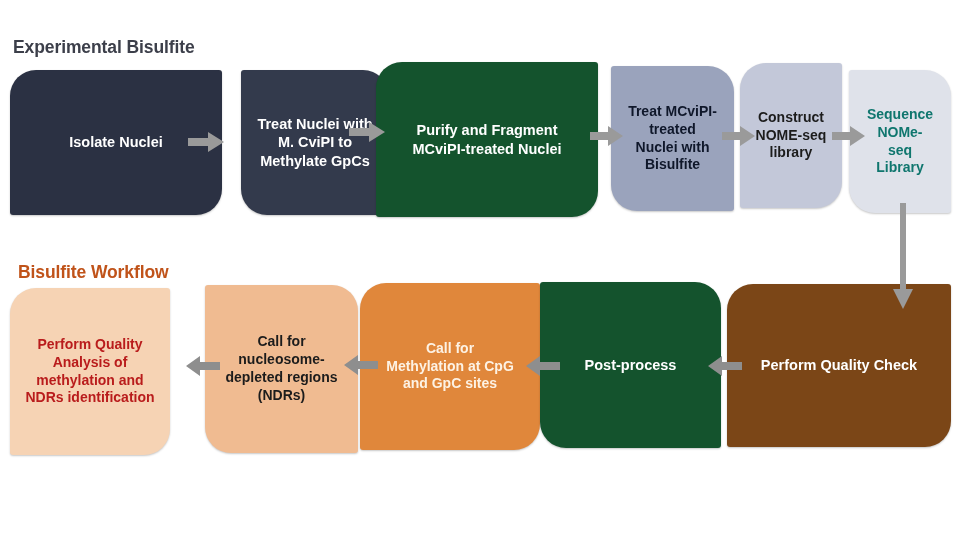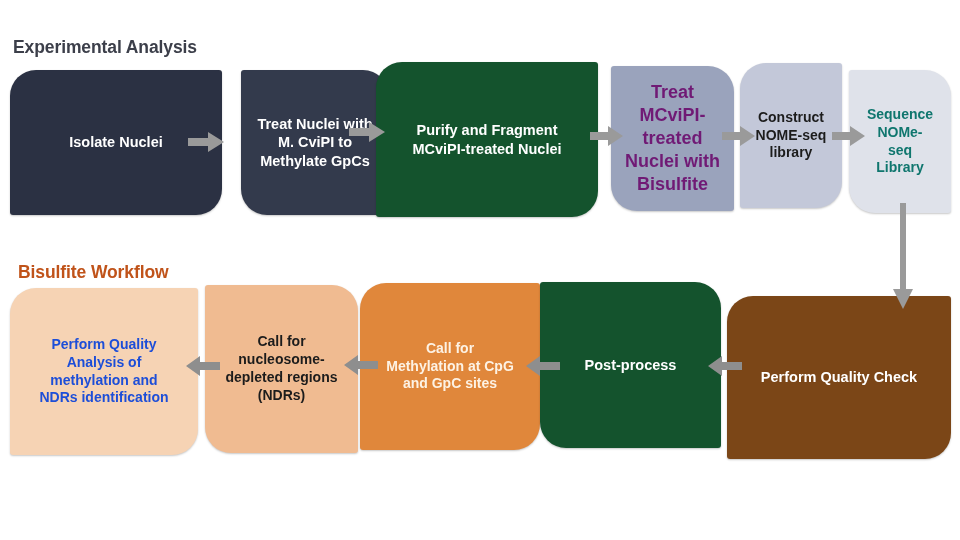--- a/index.html
+++ b/index.html
@@ -72,40 +72,40 @@
     width: 22px;
     display: block;
     z-index: 5;
   }
 </style>
 </head>
 <body>
 
 <div id="canvas">
 
-  <div class="section-title" id="title-experimental">Experimental Analysis</div>
+  <div class="section-title" id="title-experimental">Experimental Bisulfite</div>
 
   <div class="section-title" id="title-analytical">Bisulfite Workflow</div>
 
   <div class="node round-tl-br" style="left:10px; top:70px; width:212px; height:145px; background:#2b3143; color:#ffffff; font-size:14.5px;">
     <span class="node-label">Isolate Nuclei</span>
   </div>
 
   <div class="node round-tr-bl" style="left:209px; top:70px; width:148px; height:145px; background:#333a4c; color:#ffffff; font-size:14.5px;margin-left:32px;">
     <span class="node-label">Treat Nuclei with
 M. CviPI to
 Methylate GpCs</span>
   </div>
 
   <div class="node round-tl-br" style="left:376px; top:62px; width:222px; height:155px; background:#14532d; color:#ffffff; font-size:14.5px;">
     <span class="node-label">Purify and Fragment
 MCviPI-treated Nuclei</span>
   </div>
 
-  <div class="node round-tr-bl" style="left:611px; top:66px; width:123px; height:145px; background:#9aa3bc; color:#701a75; font-size:18px;">
+  <div class="node round-tr-bl" style="left:611px; top:66px; width:123px; height:145px; background:#9aa3bc; color:#0f172a; font-size:14px;">
     <span class="node-label">Treat MCviPI-
 treated
 Nuclei with
 Bisulfite</span>
   </div>
 
   <div class="node round-tl-br" style="left:740px; top:63px; width:102px; height:145px; background:#c3c8d9; color:#1c1c1c; font-size:14px;align-items:center;">
     <span class="node-label">Construct
 NOME-seq
 library</span>
@@ -135,21 +135,21 @@
   </svg>
 
   <svg class="arrow-h" style="left:832px; top:126px; width:33px; height:20px;" viewBox="0 0 33 20">
     <path d="M0,6 L18,6 L18,0 L33,10 L18,20 L18,14 L0,14 Z" fill="#9a9a9a"></path>
   </svg>
 
   <svg class="arrow-v" style="left:892px; top:203px; width:22px; height:106px;" viewBox="0 0 22 106">
     <path d="M8,0 L14,0 L14,86 L21,86 L11,106 L1,86 L8,86 Z" fill="#9a9a9a"></path>
   </svg>
 
-  <div class="node round-tl-br" style="left:10px; top:288px; width:188px; height:167px; background:#f6d3b4; color:#1d4ed8; font-size:14px;">
+  <div class="node round-tl-br" style="left:10px; top:288px; width:160px; height:167px; background:#f6d3b4; color:#b91c1c; font-size:14px;">
     <span class="node-label">Perform Quality
 Analysis of
 methylation and
 NDRs identification</span>
   </div>
 
   <div class="node round-tr-bl" style="left:205px; top:285px; width:153px; height:168px; background:#f0bb91; color:#1c1c1c; font-size:14px;">
     <span class="node-label">Call for
 nucleosome-
 depleted regions
@@ -159,21 +159,21 @@
   <div class="node round-tl-br" style="left:360px; top:283px; width:180px; height:167px; background:#e0873b; color:#fdf2e4; font-size:14px;">
     <span class="node-label">Call for
 Methylation at CpG
 and GpC sites</span>
   </div>
 
   <div class="node round-tr-bl" style="left:540px; top:282px; width:181px; height:166px; background:#14532d; color:#ffffff; font-size:14.5px;">
     <span class="node-label">Post-process</span>
   </div>
 
-  <div class="node round-tl-br" style="left:727px; top:284px; width:224px; height:163px; background:#7b4617; color:#ffffff; font-size:14.5px;margin-top:12px;">
+  <div class="node round-tl-br" style="left:727px; top:284px; width:224px; height:163px; background:#7b4617; color:#ffffff; font-size:14.5px;">
     <span class="node-label">Perform Quality Check</span>
   </div>
 
   <svg class="arrow-h" style="left:186px; top:356px; width:34px; height:20px;" viewBox="0 0 34 20">
     <path d="M34,6 L14,6 L14,0 L0,10 L14,20 L14,14 L34,14 Z" fill="#8e8e8e"></path>
   </svg>
 
   <svg class="arrow-h" style="left:344px; top:355px; width:34px; height:20px;" viewBox="0 0 34 20">
     <path d="M34,6 L14,6 L14,0 L0,10 L14,20 L14,14 L34,14 Z" fill="#8e8e8e"></path>
   </svg>

